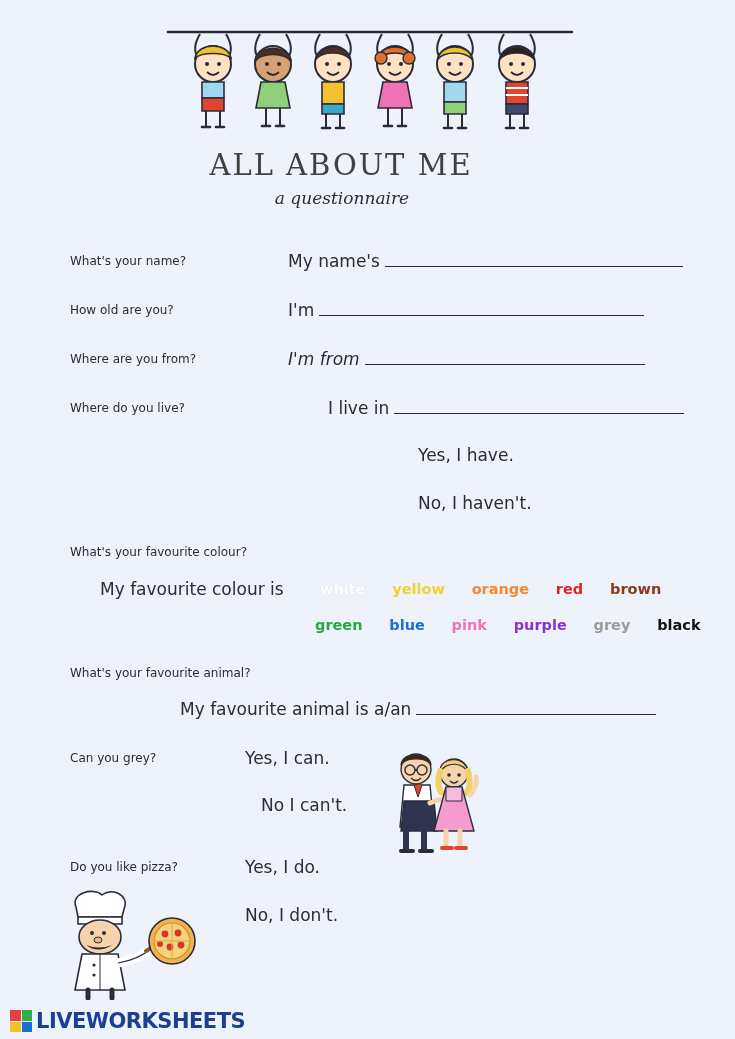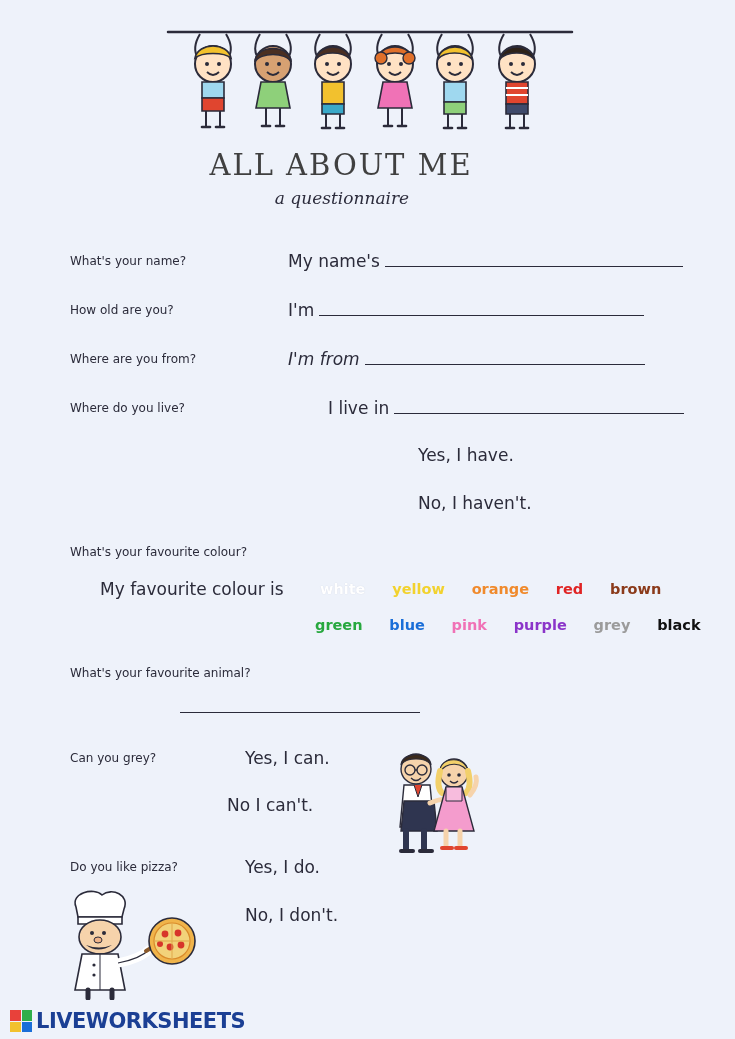--- a/index.html
+++ b/index.html
@@ -298,30 +298,31 @@
     <span class="cw" style="color:#f2d22e;">yellow</span>
     <span class="cw" style="color:#f08a2c;">orange</span>
     <span class="cw" style="color:#e02424;">red</span>
     <span class="cw" style="color:#8b3a1a;">brown</span>
   </div>
 
   <div class="row" style="left:70px; top:663px;">
     <span class="q">What's your favourite animal?</span>
   </div>
   <div class="row" style="left:180px; top:699px;">
+    <span class="a">My favourite animal is a/an</span>
     <span class="blank" style="width:240px;"></span>
   </div>
 
   <div class="row" style="left:70px; top:748px;">
     <span class="q">Can you grey?</span>
   </div>
   <div class="row" style="left:245px; top:748px;">
     <span class="a">Yes, I can.</span>
   </div>
-  <div class="row" style="left:227px; top:795px;">
+  <div class="row" style="left:261px; top:795px;">
     <span class="a">No I can't.</span>
   </div>
 
   <div class="dancers">
     <svg viewBox="0 0 100 110" width="100" height="110" xmlns="http://www.w3.org/2000/svg">
 
       <g>
         <path d="M22 40 h26 l4 42 h-34 z" fill="#ffffff" stroke="#2b2b3a" stroke-width="1.4"></path>
         <path d="M22 56 h30 l3 30 h-36 z" fill="#2f3550" stroke="#2b2b3a" stroke-width="1.4"></path>
         <path d="M24 86 v18" stroke="#2f3550" stroke-width="6" stroke-linecap="round"></path>

